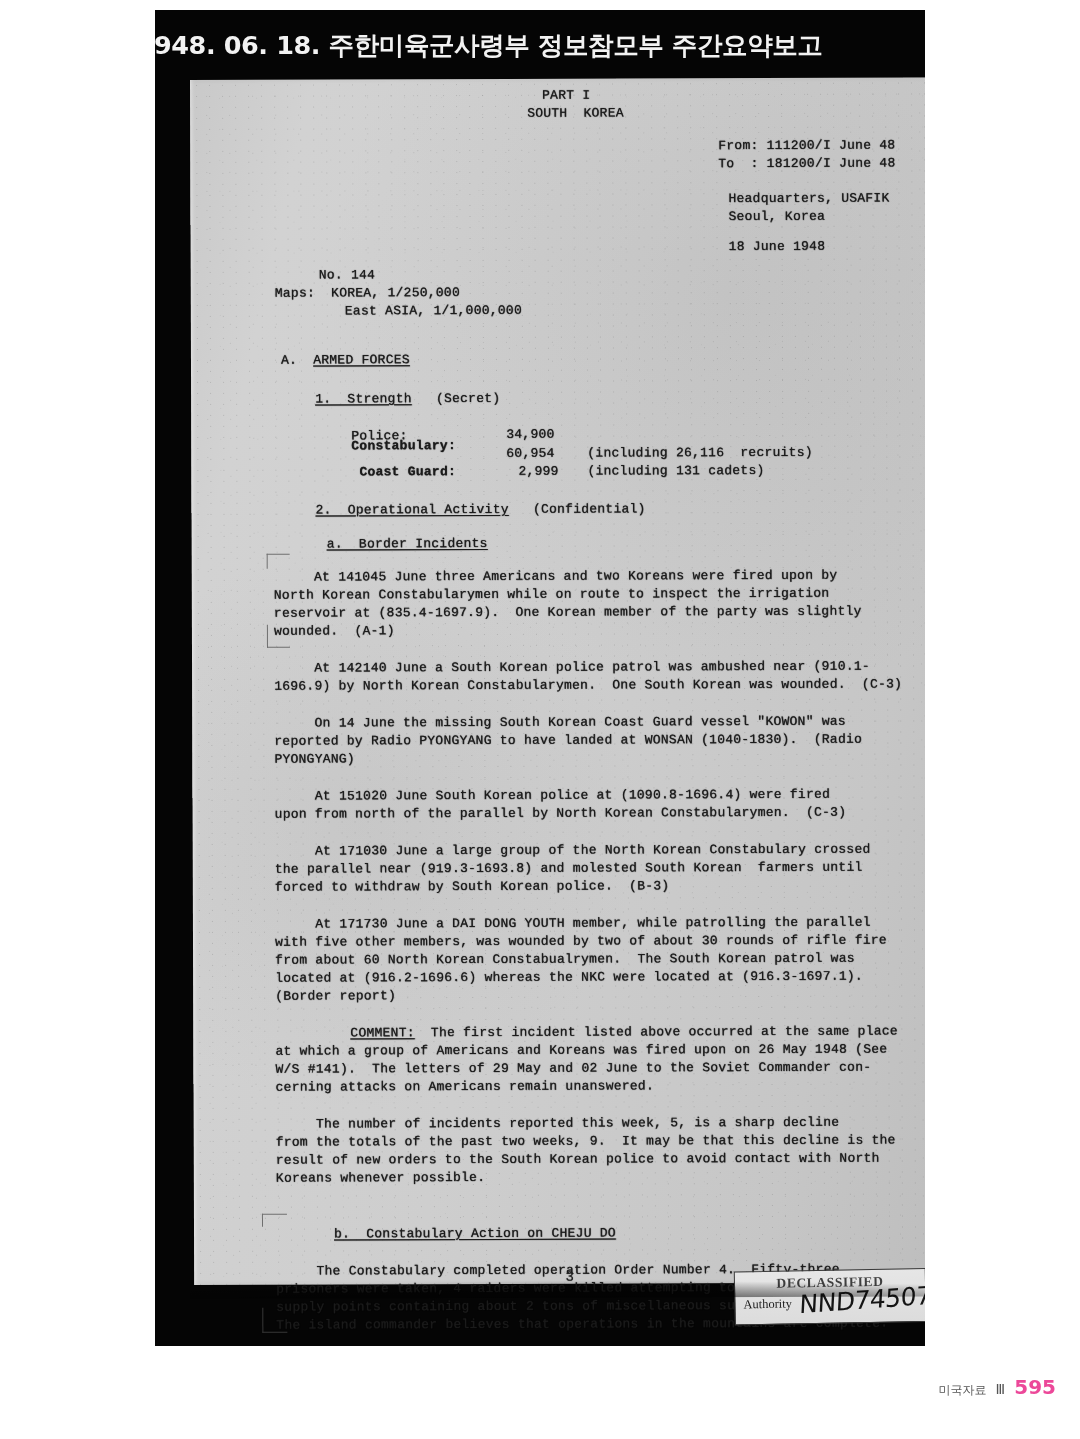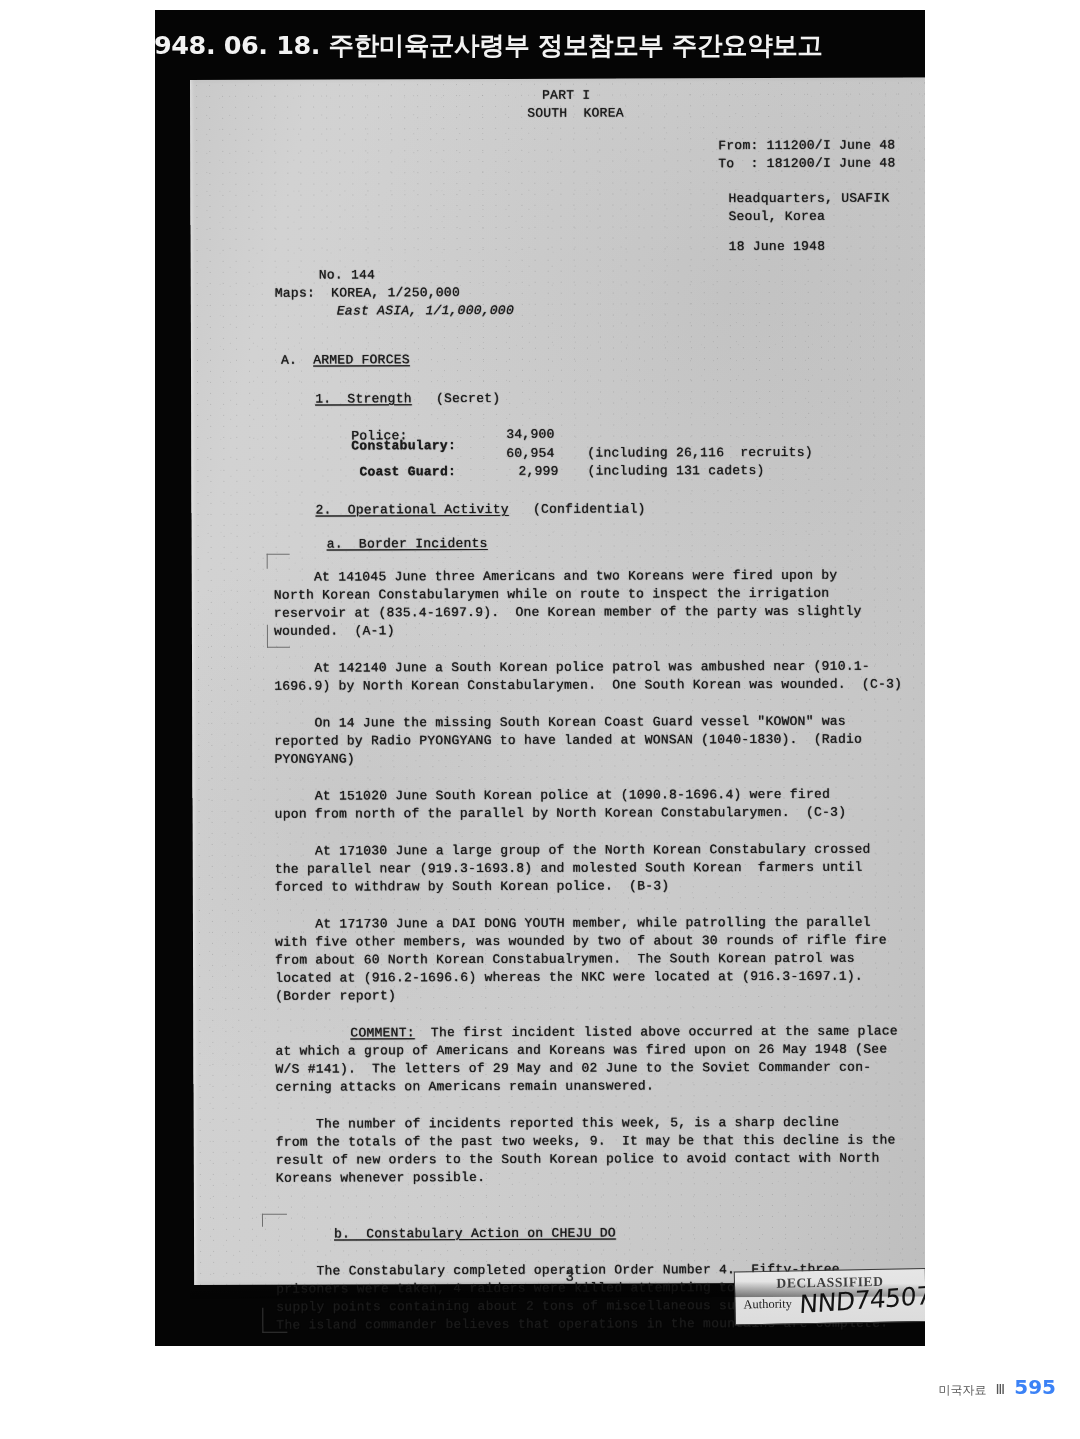--- a/index.html
+++ b/index.html
@@ -168,21 +168,21 @@
     right: 24px;
     top: 1375px;
     display: flex;
     align-items: baseline;
     gap: 9px;
     color: #555555;
     font-family: "DejaVu Sans", "Liberation Sans", sans-serif;
   }
   #footer-source { font-size: 12px; }
   #footer-volume { font-size: 14px; }
-  #footer-page   { font-size: 20px; font-weight: bold; color: #3b82f6; }
+  #footer-page   { font-size: 20px; font-weight: bold; color: #ec4899; }
 </style>
 </head>
 <body>
 
 <div id="scan-frame">
 
   <div id="title-band">
     <div id="title-text">1948. 06. 18. 주한미육군사령부 정보참모부 주간요약보고</div>
   </div>
 
@@ -195,21 +195,21 @@
 
       <div class="ln" style="left:528px; top:59px;">From: 111200/I June 48</div>
       <div class="ln" style="left:528px; top:77px;">To  : 181200/I June 48</div>
 
       <div class="ln" style="left:538px; top:112px;">Headquarters, USAFIK</div>
       <div class="ln" style="left:538px; top:130px;">Seoul, Korea</div>
       <div class="ln" style="left:538px; top:160px;text-align:right;">18 June 1948</div>
 
       <div class="ln" style="left:84px; top:187px;padding-left:44px;">No. 144</div>
       <div class="ln" style="left:84px; top:205px;">Maps:  KOREA, 1/250,000</div>
-      <div class="ln" style="left:146px; top:223px;font-style:italic;">East ASIA, 1/1,000,000</div>
+      <div class="ln" style="left:154px; top:223px;">East ASIA, 1/1,000,000</div>
 
       <div class="ln" style="left:90px; top:272px;"><span>A.  </span><span class="u">ARMED FORCES</span></div>
 
       <div class="ln" style="left:124px; top:311px;"><span class="u">1.  Strength</span><span>   </span><span>(Secret)</span></div>
 
       <div class="ln" style="left:160px; top:348px;">Police:</div>
       <div class="ln" style="left:315px; top:347px;">34,900</div>
 
       <div class="ln" style="left:160px; top:358px;font-weight:bold;">Constabulary:</div>
       <div class="ln" style="left:315px; top:366px;">60,954</div>

